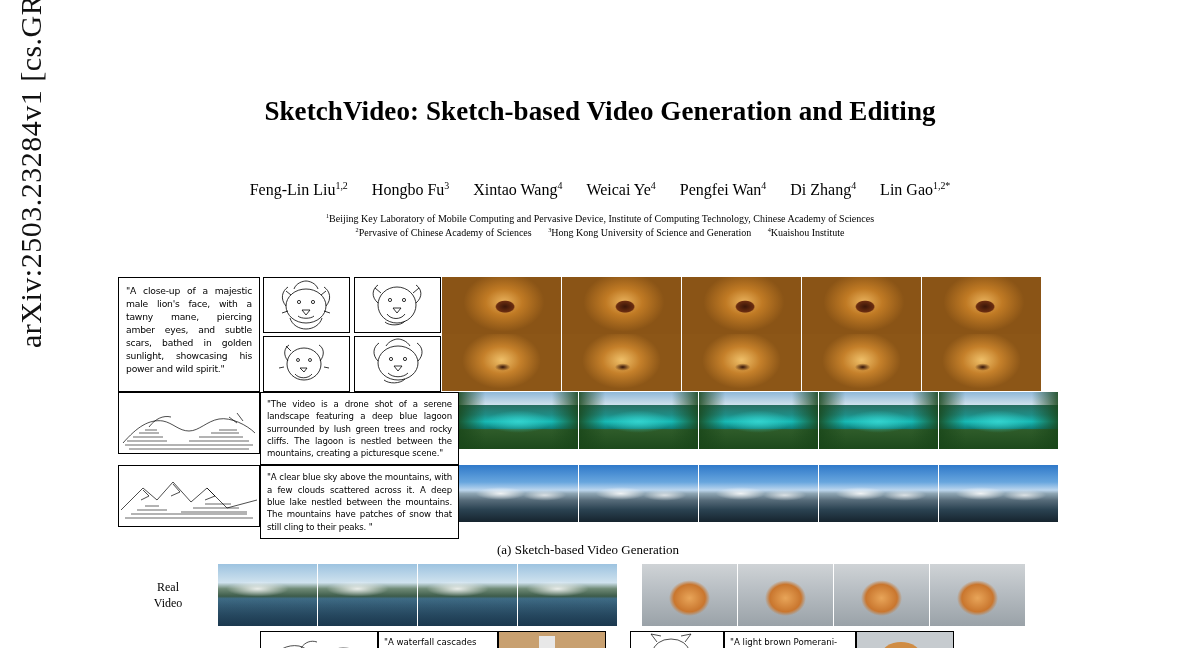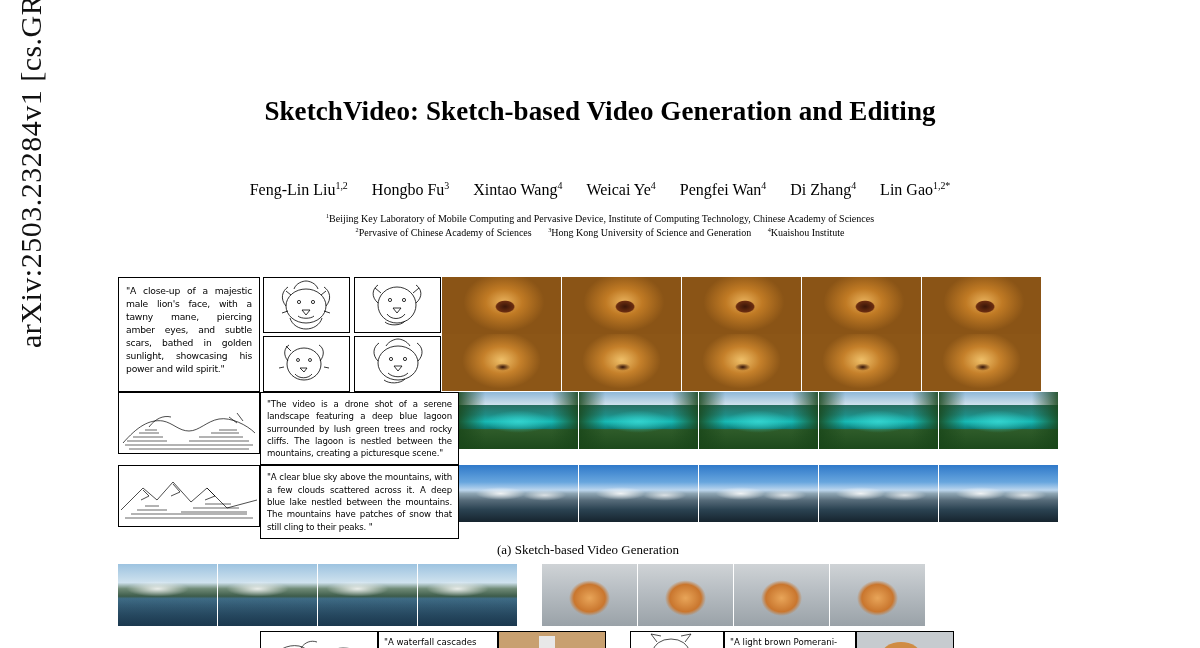--- a/index.html
+++ b/index.html
@@ -387,20 +387,24 @@
         <div class="frame snowmt"></div>
         <div class="frame snowmt"></div>
         <div class="frame snowmt"></div>
         <div class="frame snowmt"></div>
       </div>
     </div>
 
     <div class="subcaption">(a) Sketch-based Video Generation</div>
 
     <div class="real-row">
+      <div class="real-label">
+        <div>Real</div>
+        <div>Video</div>
+      </div>
       <div class="strip">
         <div class="rv-frame"></div>
         <div class="rv-frame"></div>
         <div class="rv-frame"></div>
         <div class="rv-frame"></div>
       </div>
       <div class="spacer"></div>
       <div class="strip">
         <div class="dog-frame"></div>
         <div class="dog-frame"></div>

